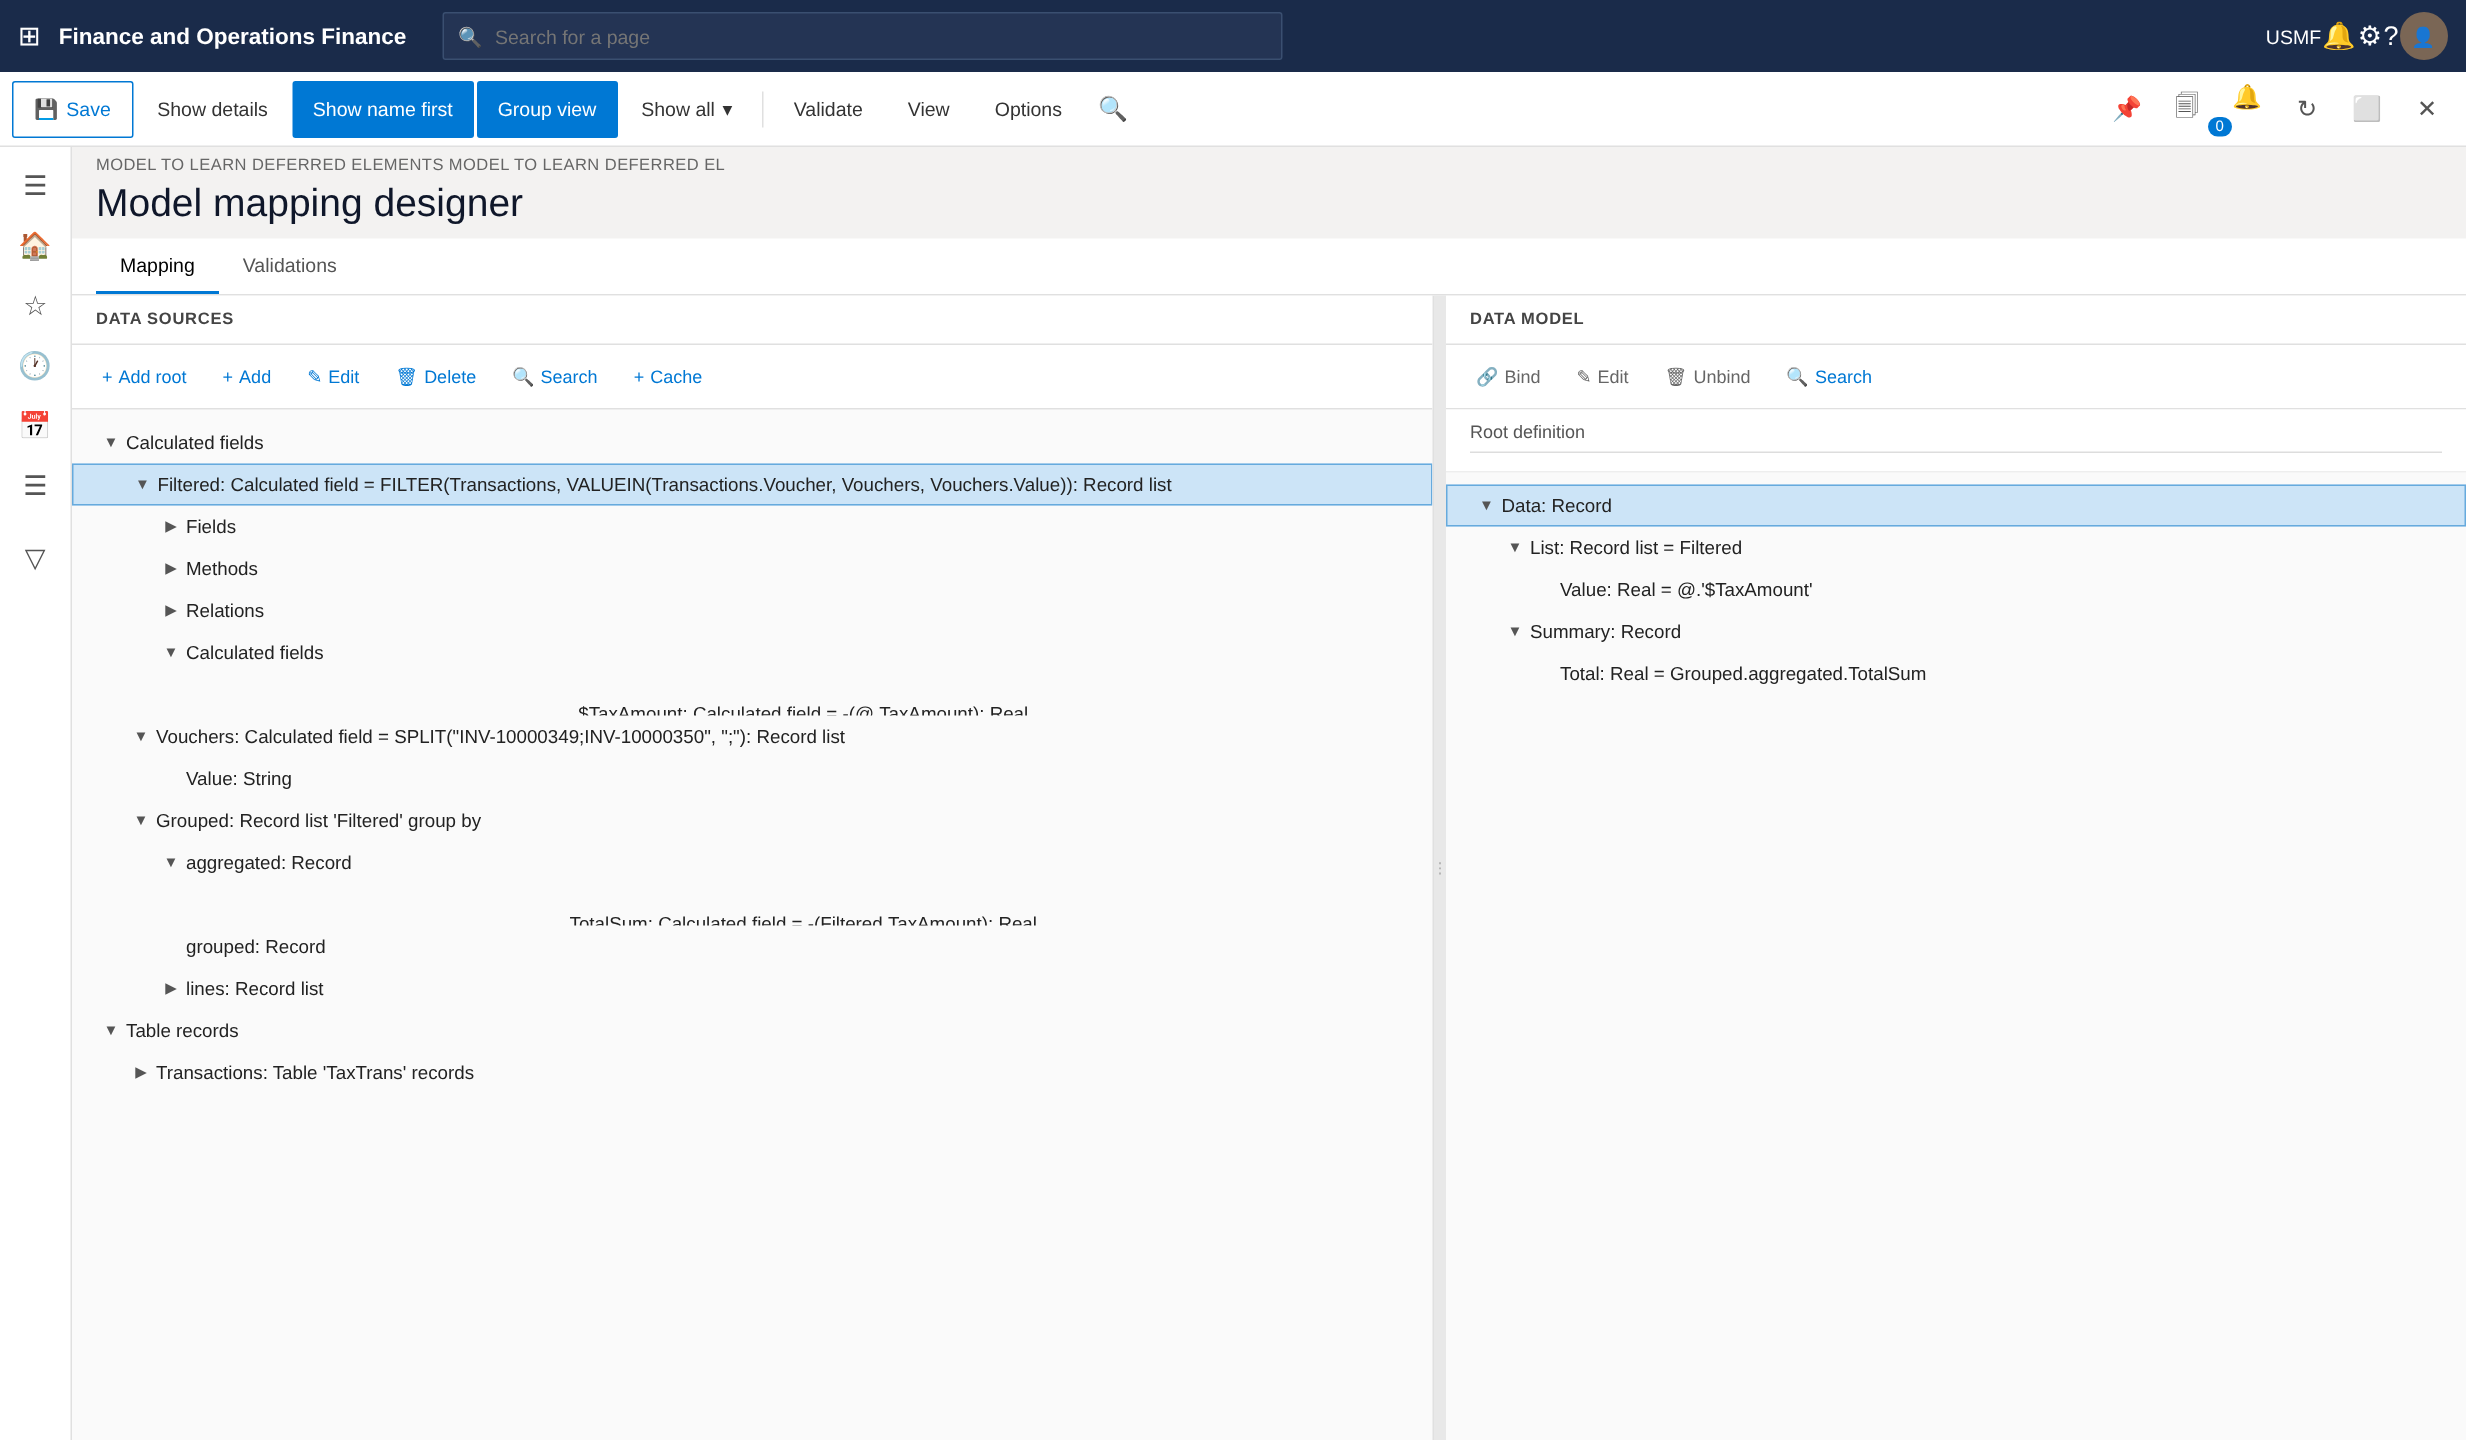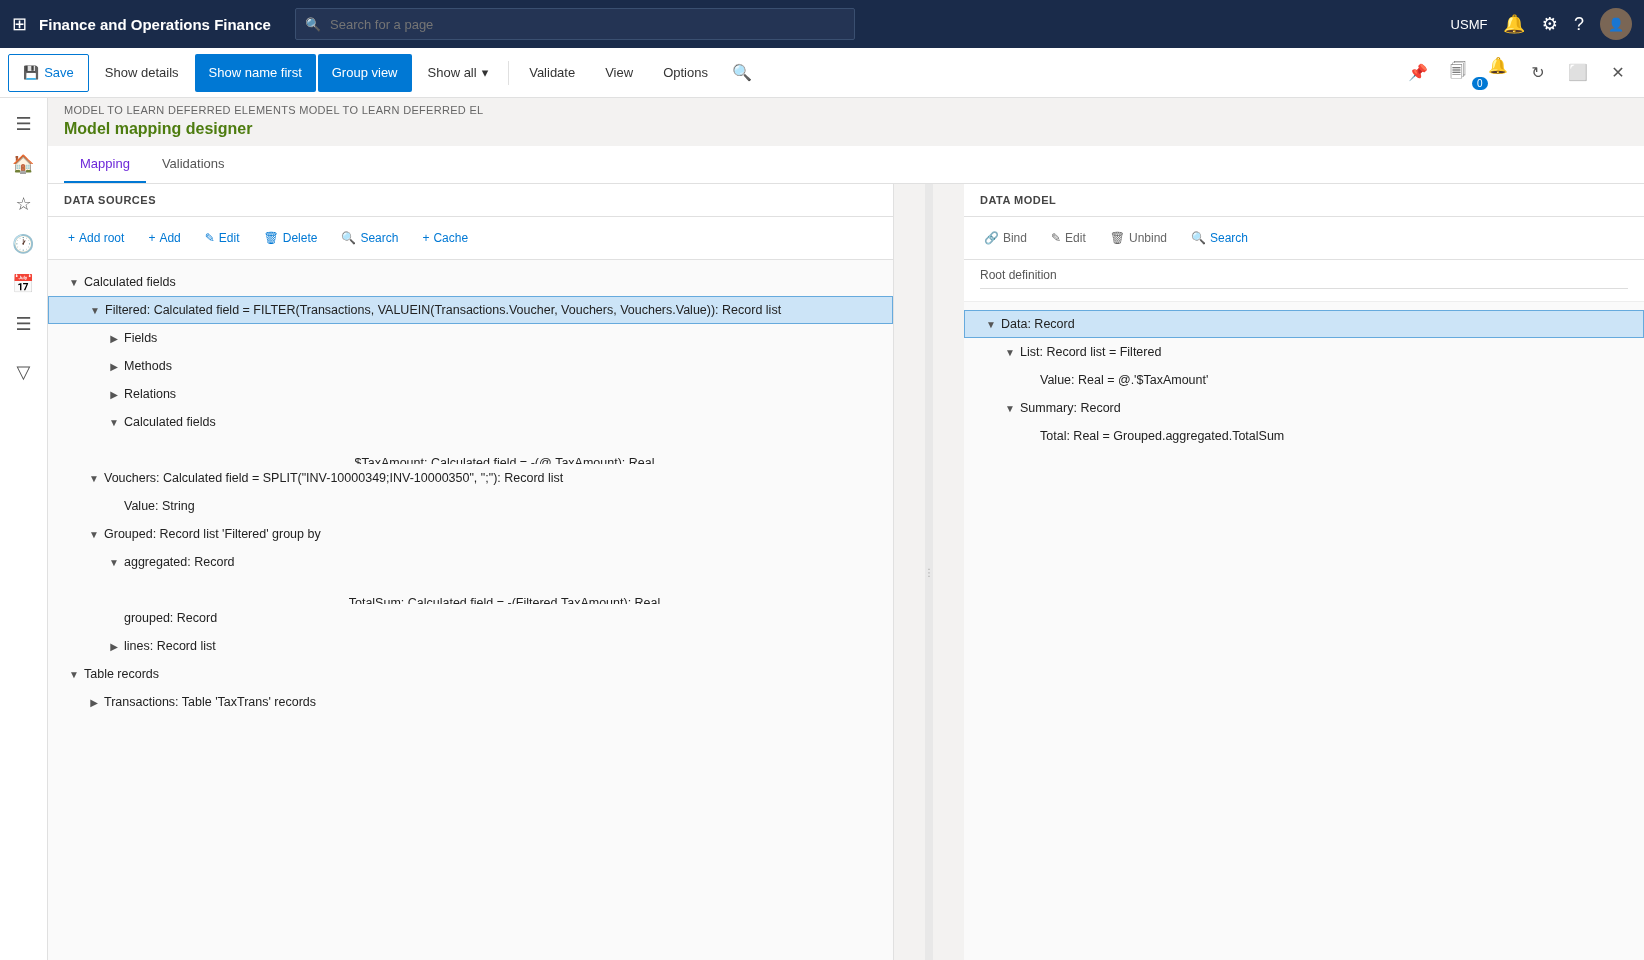--- a/index.html
+++ b/index.html
@@ -31,21 +31,21 @@
       color: #aab;
     }
     .search-bar input {
       background: transparent;
       border: none;
       outline: none;
       color: #ccd;
       font-size: 13px;
       width: 100%;
     }
-    .top-nav-right { margin-left: auto; display: flex; align-items: center; gap: 16px; color: white; }
+    .top-nav-right { margin-left: auto; display: flex; align-items: center; gap: 1px; color: white; }
     .top-nav-right .nav-icon { font-size: 18px; cursor: pointer; }
     .avatar { width: 32px; height: 32px; border-radius: 50%; background: #7a6655; overflow: hidden; display: flex; align-items: center; justify-content: center; color: white; font-size: 13px; }
 
     
     .toolbar {
       background: #fff;
       border-bottom: 1px solid #e0e0e0;
       height: 50px;
       display: flex;
       align-items: center;
@@ -99,47 +99,46 @@
     
     .breadcrumb {
       padding: 6px 24px 2px 16px;
       font-size: 11px;
       color: #666;
       text-transform: uppercase;
       letter-spacing: 0.3px;
     }
     .page-title {
       padding: 2px 16px 8px 16px;
-      font-size: 16px;
-      font-weight: 700;
-      color: #4d7c0f;
+      font-size: 26px;
+      font-weight: 400;
+      color: #0f172a;
     }
 
     
     .tabs-bar {
       display: flex;
       border-bottom: 1px solid #e0e0e0;
       padding: 0 16px;
       background: #fff;
     }
     .tab {
       padding: 10px 16px;
       cursor: pointer;
       font-size: 13px;
       color: #555;
       border-bottom: 2px solid transparent;
     }
-    .tab.active { color: #6d28d9; border-bottom: 2px solid #0078d4; font-weight: 500; }
+    .tab.active { color: #000000; border-bottom: 2px solid #0078d4; font-weight: 500; }
 
     
     .split-area {
       display: flex;
       flex: 1;
       overflow: hidden;
-      gap: 31px;
     }
 
     
     .ds-panel {
       flex: 1;
       display: flex;
       flex-direction: column;
       overflow: hidden;
       background: #fafafa;
       border-right: 1px solid #e0e0e0;

